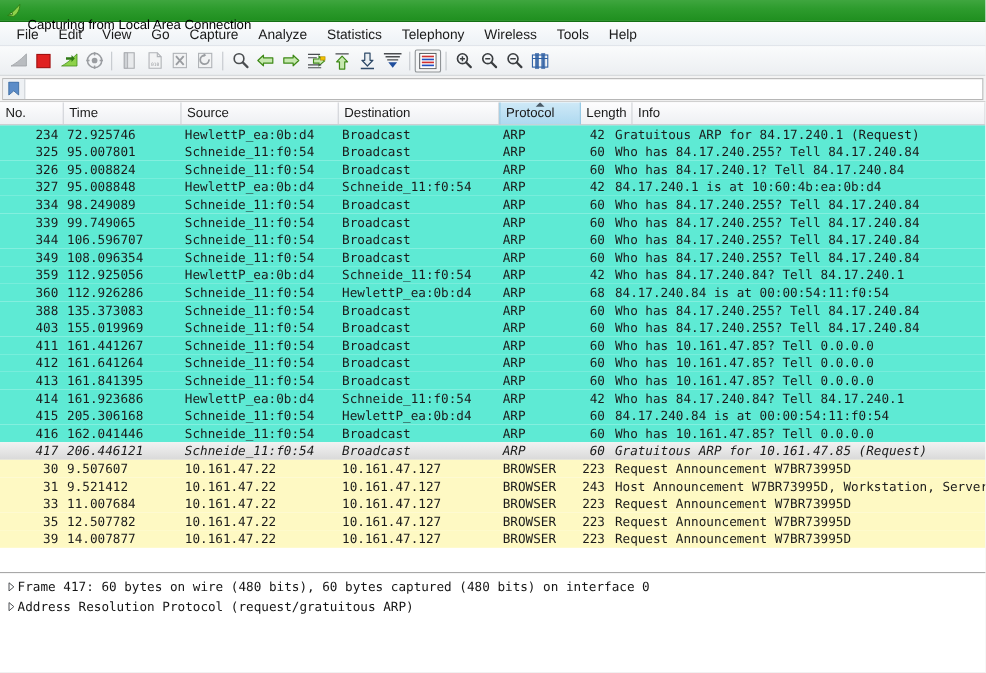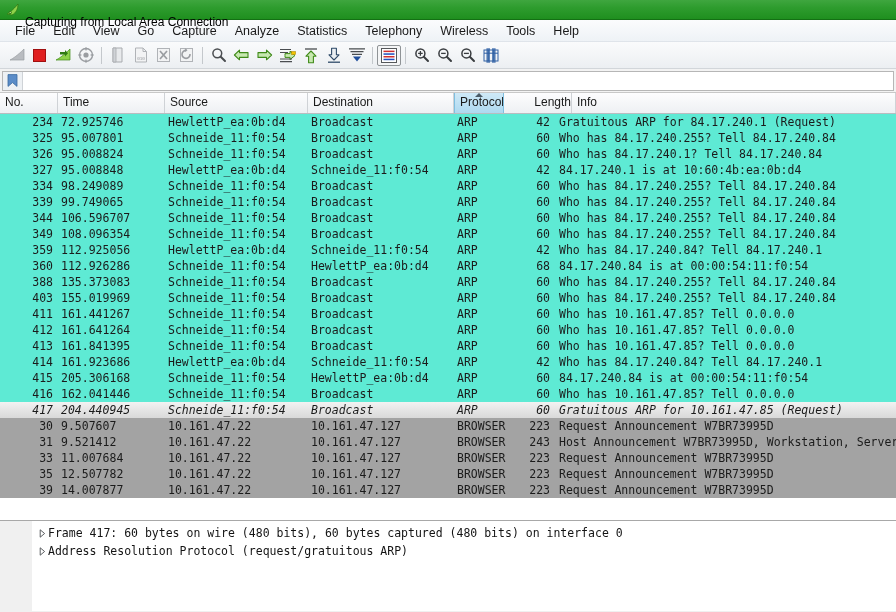--- a/index.html
+++ b/index.html
@@ -126,47 +126,46 @@
   }
 
   .prow {
     display: flex; height: 16px;
     font-family: "DejaVu Sans Mono", monospace;
     font-size: 11.5px; line-height: 16px;
     color: #1b1b1b; white-space: nowrap;
     cursor: default;
   }
   .prow.arp      { background: #5eead4; }
-  .prow.browser  { background: #a3a3a3; }
+  .prow.browser  { background: #fef9c3; }
   .prow.selected { background: linear-gradient(to bottom,#f2f2f2 0%,#d9d9d9 100%); font-style: italic; }
 
   .c-no   { width: 58px;  text-align: right; padding-right: 5px; overflow:hidden; }
   .c-time { width: 107px; padding-left: 3px; overflow:hidden; }
   .c-src  { width: 143px; padding-left: 3px; overflow:hidden; }
   .c-dst  { width: 146px; padding-left: 3px; overflow:hidden; }
   .c-proto{ width: 54px;  padding-left: 3px; overflow:hidden; }
   .c-len  { width: 47px;  text-align: right; padding-right: 5px; overflow:hidden; }
   .c-info { flex: 1; padding-left: 4px; overflow:hidden; }
 
   
   .h-no   { width: 58px; }
   .h-time { width: 107px; }
   .h-src  { width: 143px; }
   .h-dst  { width: 146px; }
-  .h-proto{ width: 50px; }
-  .h-len  { width: 68px; text-align: right; }
+  .h-proto{ width: 74px; }
+  .h-len  { width: 47px; }
   .h-info { flex: 1; border-right: 0; }
 
   
   #detail-pane {
     height: 90px;
     background: #ffffff;
     padding-top: 3px;
     overflow: hidden;
-    margin-left: 32px;
   }
   .drow {
     display: flex; align-items: flex-start;
     height: 18px;
     font-family: "DejaVu Sans Mono", monospace;
     font-size: 11.5px; line-height: 18px;
     color: #141414; white-space: nowrap;
     cursor: default;
   }
   .disc {
@@ -561,21 +560,21 @@
         <div class="c-no">416</div>
         <div class="c-time">162.041446</div>
         <div class="c-src">Schneide_11:f0:54</div>
         <div class="c-dst">Broadcast</div>
         <div class="c-proto">ARP</div>
         <div class="c-len">60</div>
         <div class="c-info">Who has 10.161.47.85? Tell 0.0.0.0</div>
       </div>
       <div class="prow selected">
         <div class="c-no">417</div>
-        <div class="c-time">204.440945</div>
+        <div class="c-time">206.446121</div>
         <div class="c-src">Schneide_11:f0:54</div>
         <div class="c-dst">Broadcast</div>
         <div class="c-proto">ARP</div>
         <div class="c-len">60</div>
         <div class="c-info">Gratuitous ARP for 10.161.47.85 (Request)</div>
       </div>
       <div class="prow browser">
         <div class="c-no">30</div>
         <div class="c-time">9.507607</div>
         <div class="c-src">10.161.47.22</div>

